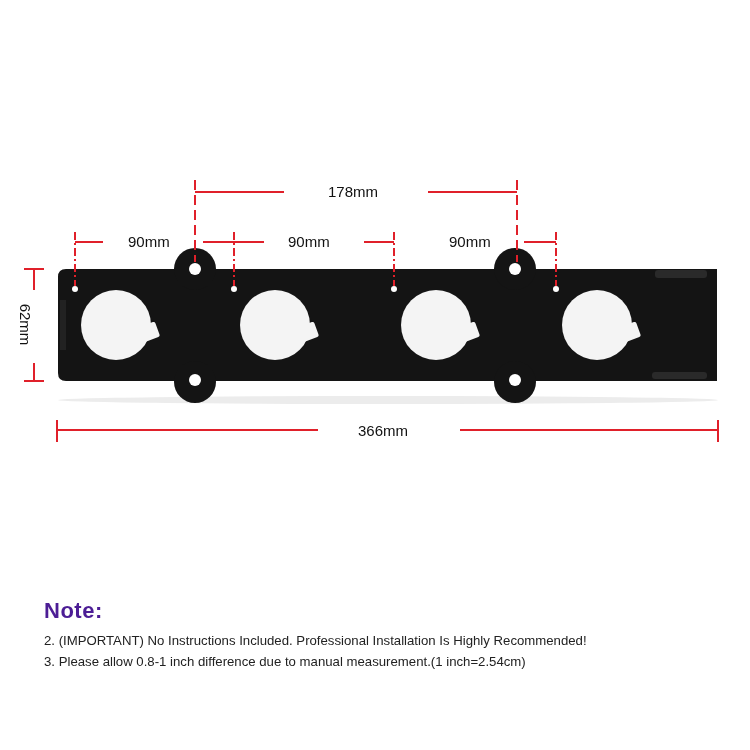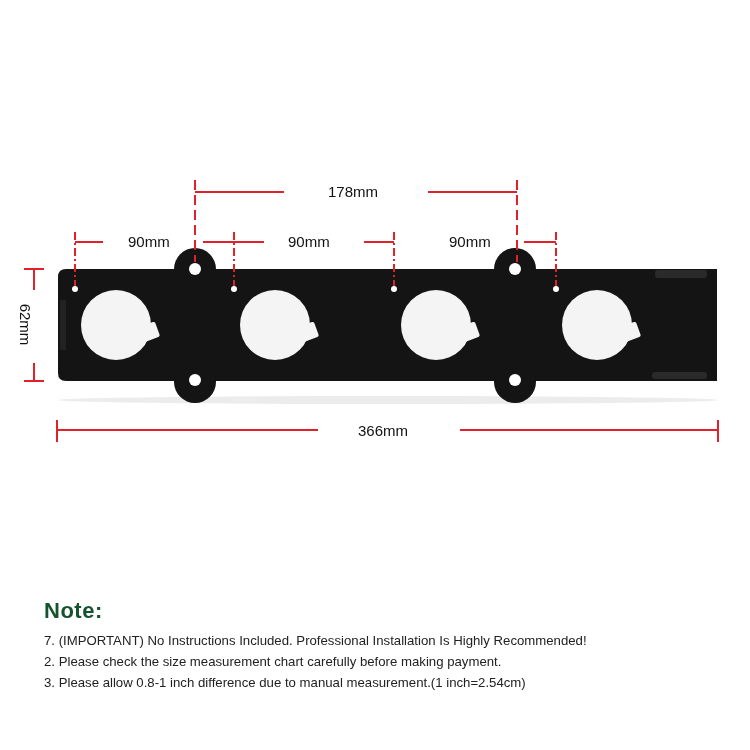--- a/index.html
+++ b/index.html
@@ -1,20 +1,20 @@
 <!DOCTYPE html>
 <html><head>
 <meta charset="utf-8">
 <style>
   html,body{margin:0;padding:0;background:#fff;}
   body{width:750px;height:750px;position:relative;overflow:hidden;font-family:"Liberation Sans",sans-serif;}
   #diagram{position:absolute;left:0;top:0;width:750px;height:560px;}
   .dim-label{position:absolute;font-size:15px;color:#111;white-space:nowrap;}
   .note{position:absolute;left:44px;top:598px;width:700px;}
-  .note-title{color:#14532d;font-size:22px;font-weight:bold;margin:0 0 8px 0;letter-spacing:0.5px;}
+  .note-title{color:#4c1d95;font-size:22px;font-weight:bold;margin:0 0 8px 0;letter-spacing:0.5px;}
   .note-item{font-size:13.2px;color:#222;line-height:17px;margin:0 0 4px 0;}
 </style>
 </head>
 <body>
 
 <div id="diagram">
   <svg width="750" height="560" viewBox="0 0 750 560">
 
     <ellipse cx="388" cy="400" rx="330" ry="4" fill="#ececec"></ellipse>
 
@@ -85,16 +85,15 @@
   <span class="dim-label" style="left:328px;top:183px;">178mm</span>
   <span class="dim-label" style="left:128px;top:233px;">90mm</span>
   <span class="dim-label" style="left:288px;top:233px;">90mm</span>
   <span class="dim-label" style="left:449px;top:233px;">90mm</span>
   <span class="dim-label" style="left:5px;top:316px;transform:rotate(90deg);transform-origin:center;">62mm</span>
   <span class="dim-label" style="left:358px;top:422px;">366mm</span>
 </div>
 
 <div class="note">
   <div class="note-title">Note:</div>
-  <div class="note-item">7. (IMPORTANT) No Instructions Included. Professional Installation Is Highly Recommended!</div>
-  <div class="note-item">2. Please check the size measurement chart carefully before making payment.</div>
+  <div class="note-item">2. (IMPORTANT) No Instructions Included. Professional Installation Is Highly Recommended!</div>
   <div class="note-item">3. Please allow 0.8-1 inch difference due to manual measurement.(1 inch=2.54cm)</div>
 </div>
 
 </body></html>

